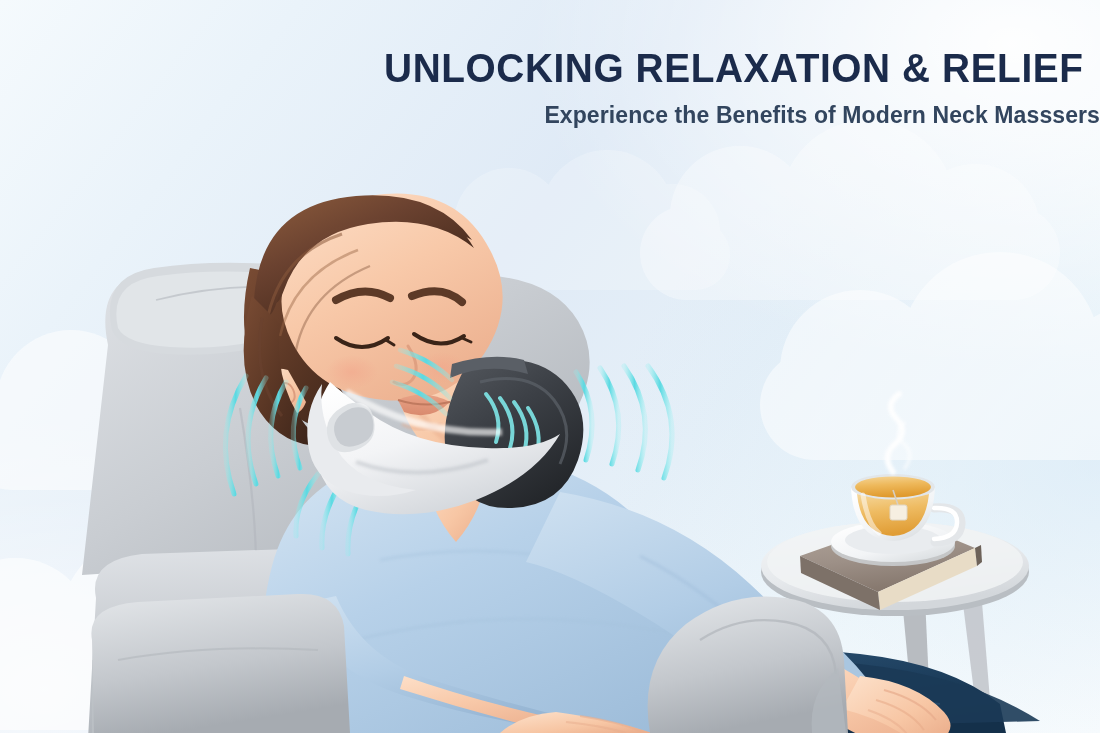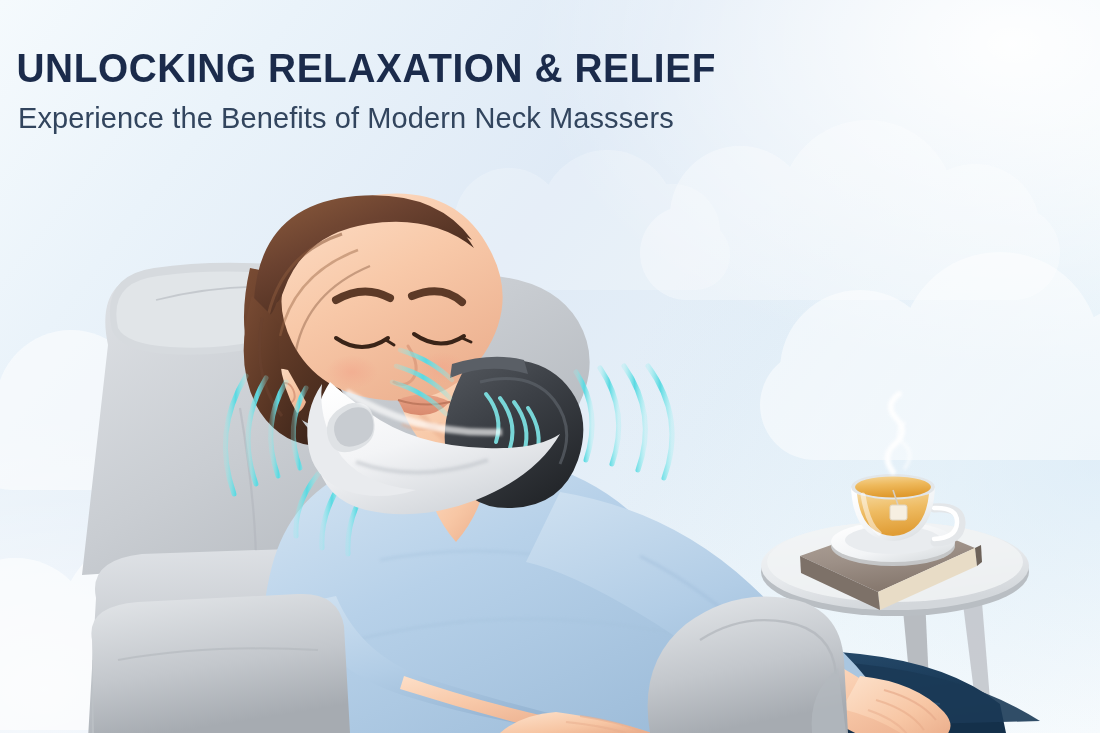--- a/index.html
+++ b/index.html
@@ -25,29 +25,29 @@
   .cloud{position:absolute;pointer-events:none;}
   .cloud i{position:absolute;background:#fff;border-radius:50%;display:block;}
   .cloud .base{border-radius:60px;}
   .c1{left:-40px;top:300px;width:420px;height:190px;opacity:.55;}
   .c2{left:760px;top:250px;width:460px;height:210px;opacity:.50;}
   .c3{left:640px;top:120px;width:420px;height:180px;opacity:.34;}
   .c4{left:-90px;top:530px;width:400px;height:200px;opacity:.62;}
   .c5{left:430px;top:150px;width:300px;height:140px;opacity:.22;}
 
   
-  .titlewrap{position:absolute;left:0;right:0;top:48px;text-align:left;z-index:40;}
+  .titlewrap{position:absolute;left:0;right:0;top:48px;text-align:right;z-index:40;}
   .title{
     font-size:40px;font-weight:bold;letter-spacing:.6px;
     color:#1b2b4b;line-height:1;margin:0;
     font-family:"Liberation Sans", sans-serif;
     transform:scaleX(.97);
   }
   .subtitle{
-    margin:14px 0 0 18px;font-size:29px;color:#32455e;font-weight:400;
+    margin:14px 0 0 18px;font-size:23px;color:#32455e;font-weight:700;
     letter-spacing:.1px;
   }
 
   
   .scene{position:absolute;inset:0;z-index:20;}
   svg.scene-svg{position:absolute;left:0;top:0;width:1100px;height:733px;}
 </style>
 </head>
 <body>
 

